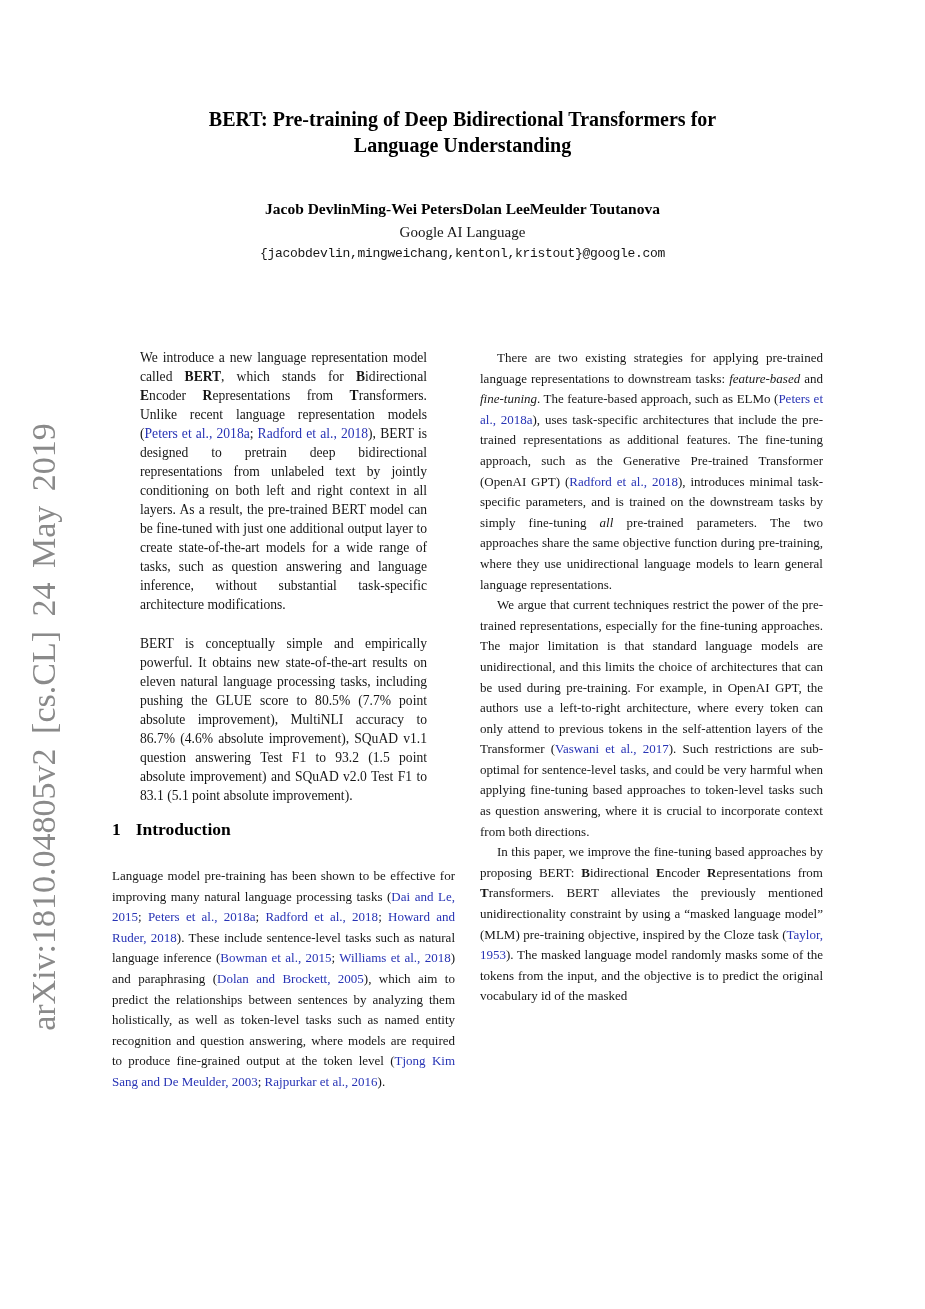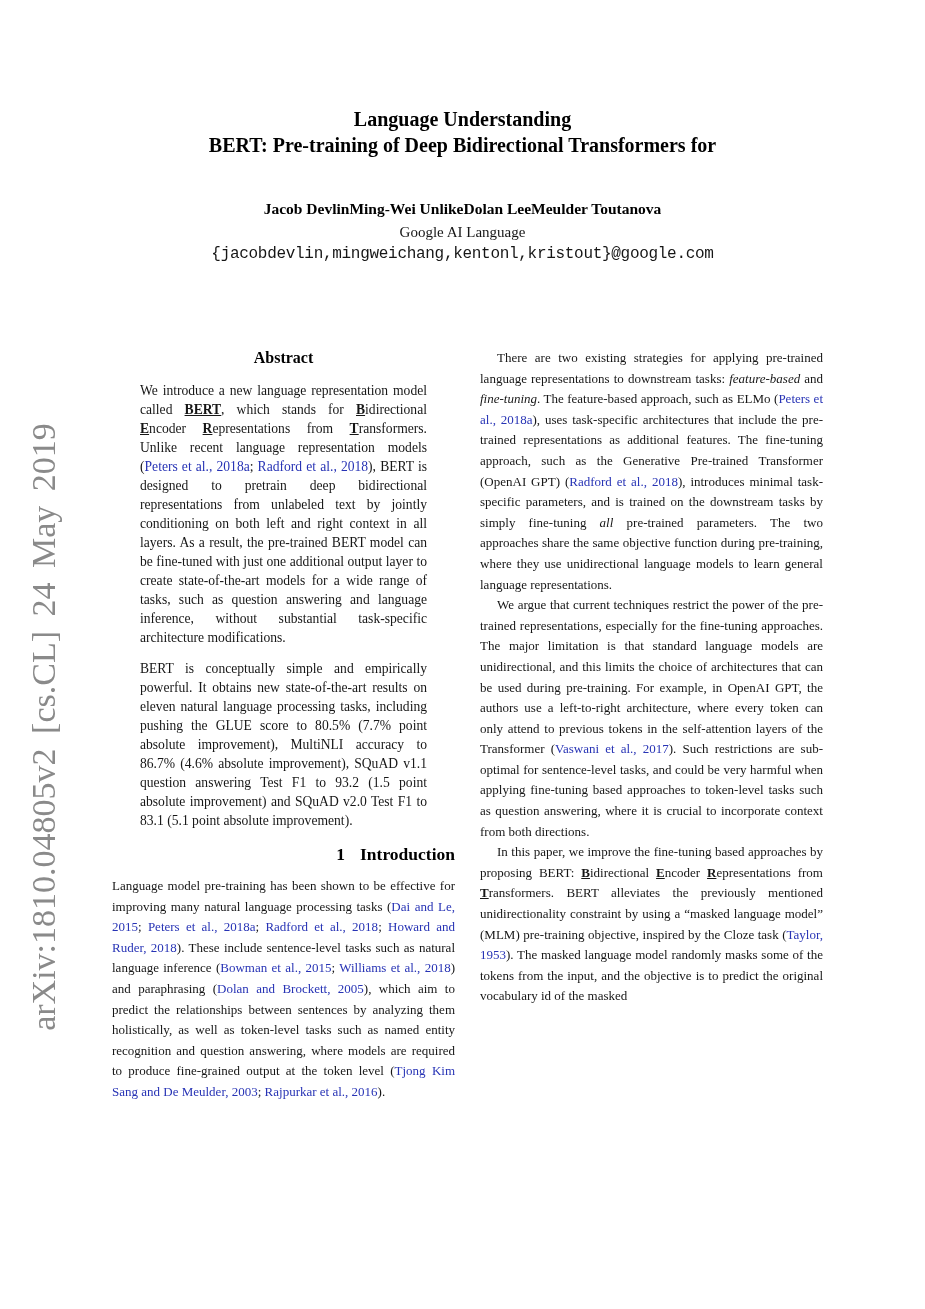--- a/index.html
+++ b/index.html
@@ -41,77 +41,76 @@
     color:#000;
   }
   .affiliation{
     position:absolute;left:0;right:0;top:223px;
     text-align:center;font-size:15px;line-height:18px;
   }
   .email{
     position:absolute;left:0;right:0;top:244px;
     text-align:center;
     font-family:"Liberation Mono","DejaVu Sans Mono",monospace;
-    font-size:16px;line-height:20px;
+    font-size:13px;line-height:20px;
     letter-spacing:-0.3px;
   }
   .col{position:absolute;top:348px;width:343px;}
   .col-left{left:112px;}
   .col-right{left:480px;}
   .abstract-heading{
     text-align:center;font-weight:bold;font-size:16px;line-height:20px;
     margin-bottom:13px;color:#000;
   }
   .abstract-body{
     margin:0 28px;
     font-size:13.6px;line-height:19px;
     text-align:justify;
     hyphens:auto;-webkit-hyphens:auto;
   }
-  .abstract-body p + p{margin-top:12px;}
+  .abstract-body p + p{margin-top:20px;}
   .section-heading{
-    margin-top:13px;margin-bottom:11px;
-    font-weight:bold;font-size:17.5px;line-height:22px;color:#000;text-align:right;
+    margin-top:13px;margin-bottom:26px;
+    font-weight:bold;font-size:17.5px;line-height:22px;color:#000;
   }
   .section-heading .sec-num{display:inline-block;margin-right:15px;}
   .body-par{
     font-size:13px;line-height:20.6px;
     text-align:justify;
     hyphens:auto;-webkit-hyphens:auto;
   }
   .body-par.indent{text-indent:17px;}
-  .b{font-weight:bold;text-decoration:underline;}
+  .b{font-weight:bold;}
   .i{font-style:italic;}
   .cite{color:var(--link-color);}
 </style>
 </head>
 <body>
 
 <div class="page">
 
   <div class="watermark">arXiv:1810.04805v2  [cs.CL]  24 May 2019</div>
 
   <div class="title-block">
+    <div>BERT: Pre-training of Deep Bidirectional Transformers for</div>
     <div>Language Understanding</div>
-    <div>BERT: Pre-training of Deep Bidirectional Transformers for</div>
   </div>
 
   <div class="authors-row">
       <span>Jacob Devlin</span>
-      <span>Ming-Wei Unlike</span>
+      <span>Ming-Wei Peters</span>
       <span>Dolan Lee</span>
       <span>Meulder Toutanova</span>
     </div>
 
   <div class="affiliation">Google AI Language</div>
 
   <div class="email">{jacobdevlin,mingweichang,kentonl,kristout}@google.com</div>
 
   <div class="col col-left">
-    <div class="abstract-heading">Abstract</div>
     <div class="abstract-body">
       <p><span>We introduce a new language representation model called </span><span class="b">BERT</span><span>, which stands for </span><span class="b">B</span><span>idirectional </span><span class="b">E</span><span>ncoder </span><span class="b">R</span><span>epresentations from </span><span class="b">T</span><span>ransformers. Unlike recent language representation models (</span><span class="cite">Peters et al., 2018a</span><span>; </span><span class="cite">Radford et al., 2018</span><span>), BERT is designed to pretrain deep bidirectional representations from unlabeled text by jointly conditioning on both left and right context in all layers. As a result, the pre-trained BERT model can be fine-tuned with just one additional output layer to create state-of-the-art models for a wide range of tasks, such as question answering and language inference, without substantial task-specific architecture modifications.</span></p>
       <p><span>BERT is conceptually simple and empirically powerful. It obtains new state-of-the-art results on eleven natural language processing tasks, including pushing the GLUE score to 80.5% (7.7% point absolute improvement), MultiNLI accuracy to 86.7% (4.6% absolute improvement), SQuAD v1.1 question answering Test F1 to 93.2 (1.5 point absolute improvement) and SQuAD v2.0 Test F1 to 83.1 (5.1 point absolute improvement).</span></p>
     </div>
     <div class="section-heading">
       <span class="sec-num">1</span><span>Introduction</span>
     </div>
     <p class="body-par"><span>Language model pre-training has been shown to be effective for improving many natural language processing tasks (</span><span class="cite">Dai and Le, 2015</span><span>; </span><span class="cite">Peters et al., 2018a</span><span>; </span><span class="cite">Radford et al., 2018</span><span>; </span><span class="cite">Howard and Ruder, 2018</span><span>). These include sentence-level tasks such as natural language inference (</span><span class="cite">Bowman et al., 2015</span><span>; </span><span class="cite">Williams et al., 2018</span><span>) and paraphrasing (</span><span class="cite">Dolan and Brockett, 2005</span><span>), which aim to predict the relationships between sentences by analyzing them holistically, as well as token-level tasks such as named entity recognition and question answering, where models are required to produce fine-grained output at the token level (</span><span class="cite">Tjong Kim Sang and De Meulder, 2003</span><span>; </span><span class="cite">Rajpurkar et al., 2016</span><span>).</span></p>
   </div>
 

